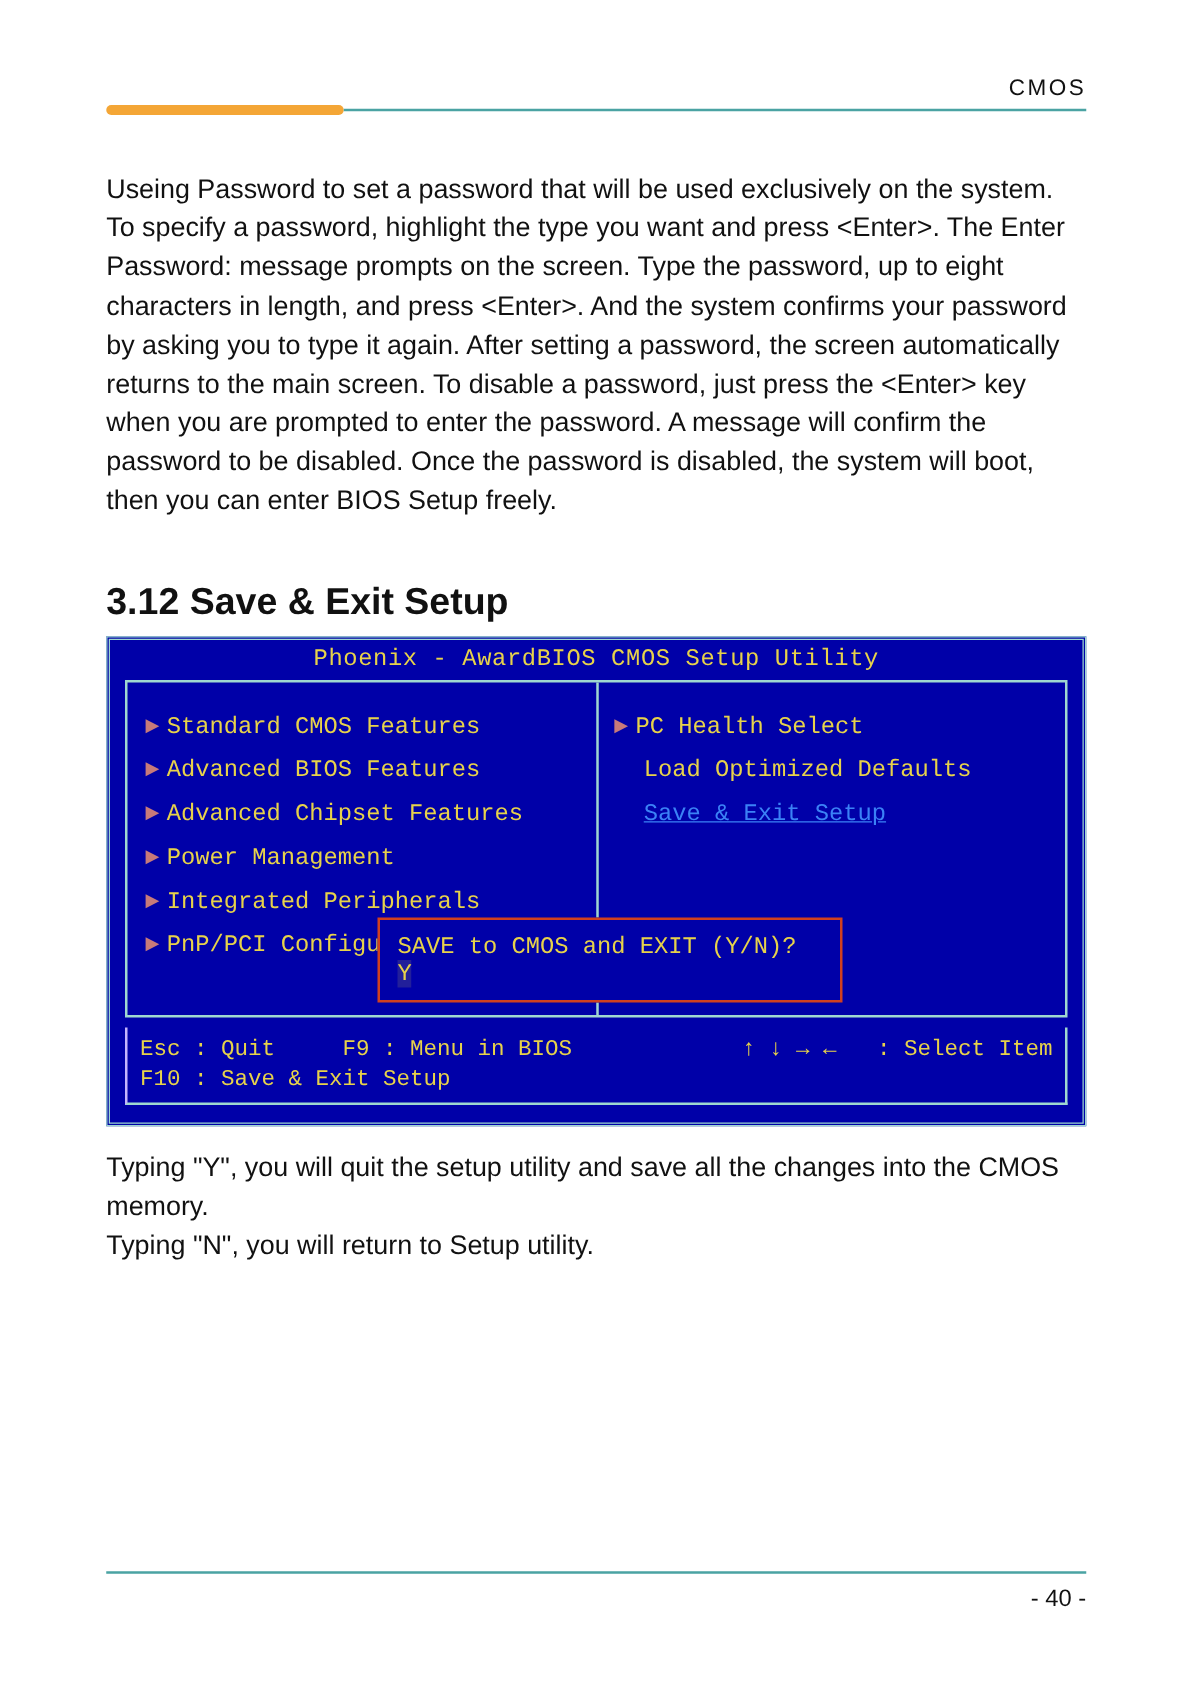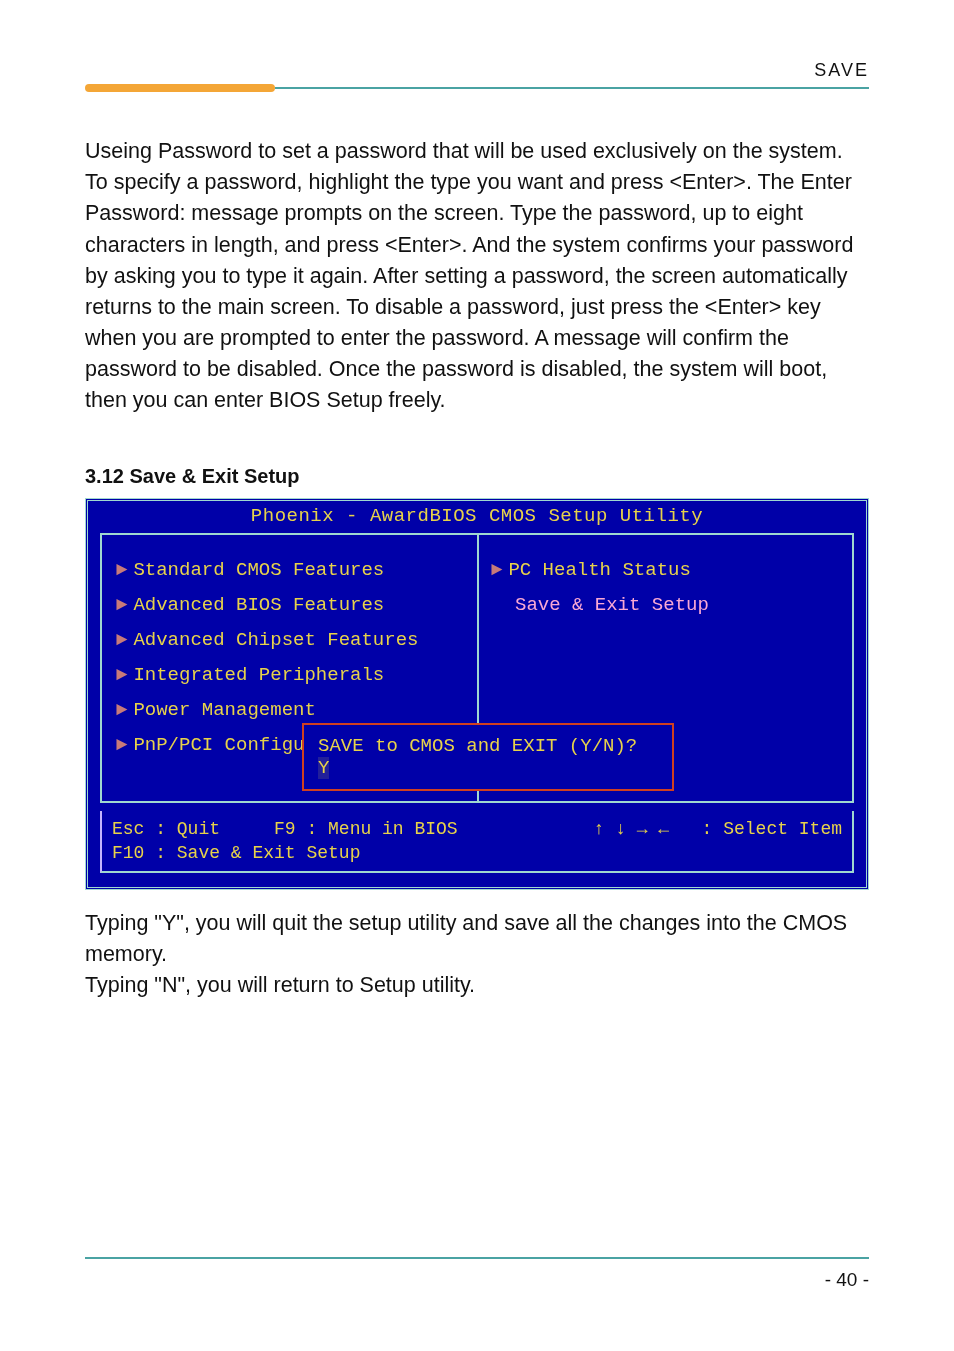--- a/index.html
+++ b/index.html
@@ -42,21 +42,21 @@
     height: 2px;
     background: #4aa3a3;
   }
   .body-text {
     font-size: 21.5px;
     line-height: 1.45;
     color: #111;
     margin-bottom: 48px;
   }
   .section-heading {
-    font-size: 20px;
+    font-size: 30px;
     font-weight: bold;
     color: #111;
     margin-bottom: 10px;
   }
   .bios-box {
     width: 100%;
     background: #0000a8;
     border: 3px double #9fd7d0;
     font-family: "Courier New", monospace;
     color: #e7d24a;
@@ -92,21 +92,21 @@
   }
   .bios-col {
     width: 50%;
     padding: 0 8px 0 4px;
   }
   .bios-item {
     font-size: 19px;
     line-height: 1.85;
     white-space: nowrap;
   }
-  .bios-item.red { color: #f9a8d4; }
+  .bios-item.red { color: #3b82f6; text-decoration: underline; }
   .bios-item .marker { color: #c77a7a; margin-right: 6px; }
   .bios-dialog {
     position: absolute;
     left: 200px;
     top: 188px;
     width: 372px;
     background: #0000a8;
     border: 2px solid #d04020;
     padding: 10px 14px;
     color: #e7d24a;
@@ -158,47 +158,48 @@
   }
   .bios-col-right .bios-item { padding-left: 10px; }
   .bios-col-right .bios-item.nomark { padding-left: 34px; }
 </style>
 </head>
 <body>
 
 <div class="page">
 
   <div class="header-rule">
-    <div class="bios-label">SAVE</div>
+    <div class="bios-label">CMOS</div>
     <div class="rule-bar">
       <div class="orange"></div>
       <div class="teal"></div>
     </div>
   </div>
 
   <p class="body-text">Useing Password to set a password that will be used exclusively on the system. To specify a password, highlight the type you want and press &lt;Enter&gt;. The Enter Password: message prompts on the screen. Type the password, up to eight characters in length, and press &lt;Enter&gt;. And the system confirms your password by asking you to type it again. After setting a password, the screen automatically returns to the main screen. To disable a password, just press the &lt;Enter&gt; key when you are prompted to enter the password. A message will confirm the password to be disabled. Once the password is disabled, the system will boot, then you can enter BIOS Setup freely.</p>
 
   <h2 class="section-heading">3.12 Save &amp; Exit Setup</h2>
 
   <div class="bios-box">
     <div class="bios-title">Phoenix - AwardBIOS CMOS Setup Utility</div>
 
     <div class="bios-inner">
       <div class="vsep"></div>
       <div class="bios-cols">
         <div class="bios-col">
           <div class="bios-item"><span class="marker">►</span><span>Standard CMOS Features</span></div>
           <div class="bios-item"><span class="marker">►</span><span>Advanced BIOS Features</span></div>
           <div class="bios-item"><span class="marker">►</span><span>Advanced Chipset Features</span></div>
+          <div class="bios-item"><span class="marker">►</span><span>Power Management</span></div>
           <div class="bios-item"><span class="marker">►</span><span>Integrated Peripherals</span></div>
-          <div class="bios-item"><span class="marker">►</span><span>Power Management</span></div>
           <div class="bios-item"><span class="marker">►</span><span>PnP/PCI Configura</span></div>
         </div>
         <div class="bios-col bios-col-right">
-          <div class="bios-item"><span class="marker">►</span><span>PC Health Status</span></div>
+          <div class="bios-item"><span class="marker">►</span><span>PC Health Select</span></div>
+          <div class="bios-item nomark"><span>Load Optimized Defaults</span></div>
           <div class="bios-item nomark red"><span>Save &amp; Exit Setup</span></div>
         </div>
       </div>
 
       <div class="bios-dialog">
         <span>SAVE to CMOS and EXIT (Y/N)? </span><span class="resp">Y</span>
       </div>
     </div>
 
     <div class="bios-keys">

